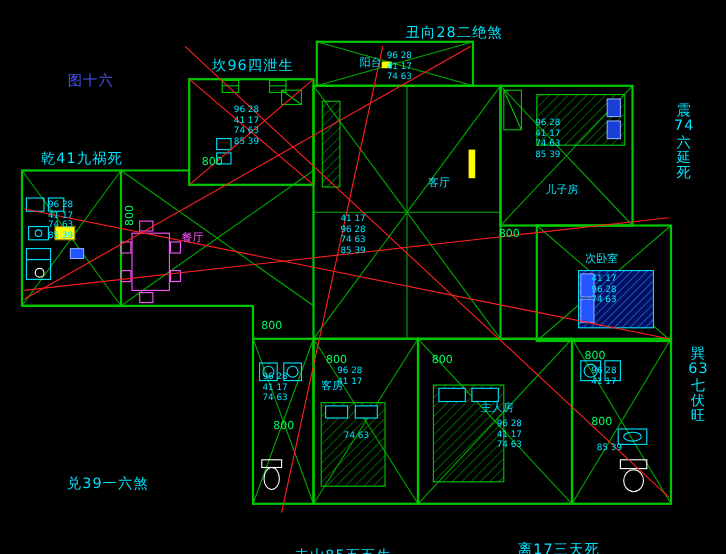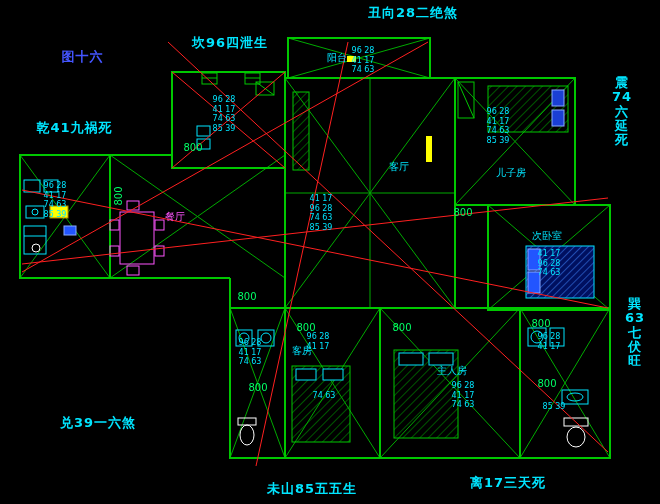--- a/index.html
+++ b/index.html
@@ -2,21 +2,21 @@
 <html><head>
 <meta charset="utf-8">
 <style>
   html,body{margin:0;padding:0;background:#000;}
   .stage{position:relative;width:660px;height:504px;background:#000;overflow:hidden;
          font-family:"DejaVu Sans",sans-serif;}
   .stage svg{position:absolute;left:0;top:0;}
   .labels{position:absolute;left:0;top:0;width:660px;height:504px;pointer-events:none;}
   .lbl{position:absolute;transform:translate(-50%,-50%);color:#00e5ff;
        font:9px "DejaVu Sans",sans-serif;white-space:pre;text-align:center;line-height:1.15;}
-  .big{font-size:13px;font-weight:bold;letter-spacing:1px;}
+  .big{font-size:13px;font-weight:normal;letter-spacing:1px;margin-top:18px;}
   .vtext{line-height:1.1;}
   .room{font-size:10px;}
   .dim{color:#00ff66;font-size:10px;letter-spacing:0;}
   .cluster{font-size:8px;line-height:1.2;}
   .rot{transform:translate(-50%,-50%) rotate(-90deg);}
 </style>
 </head>
 <body>
 
 <div class="stage">

